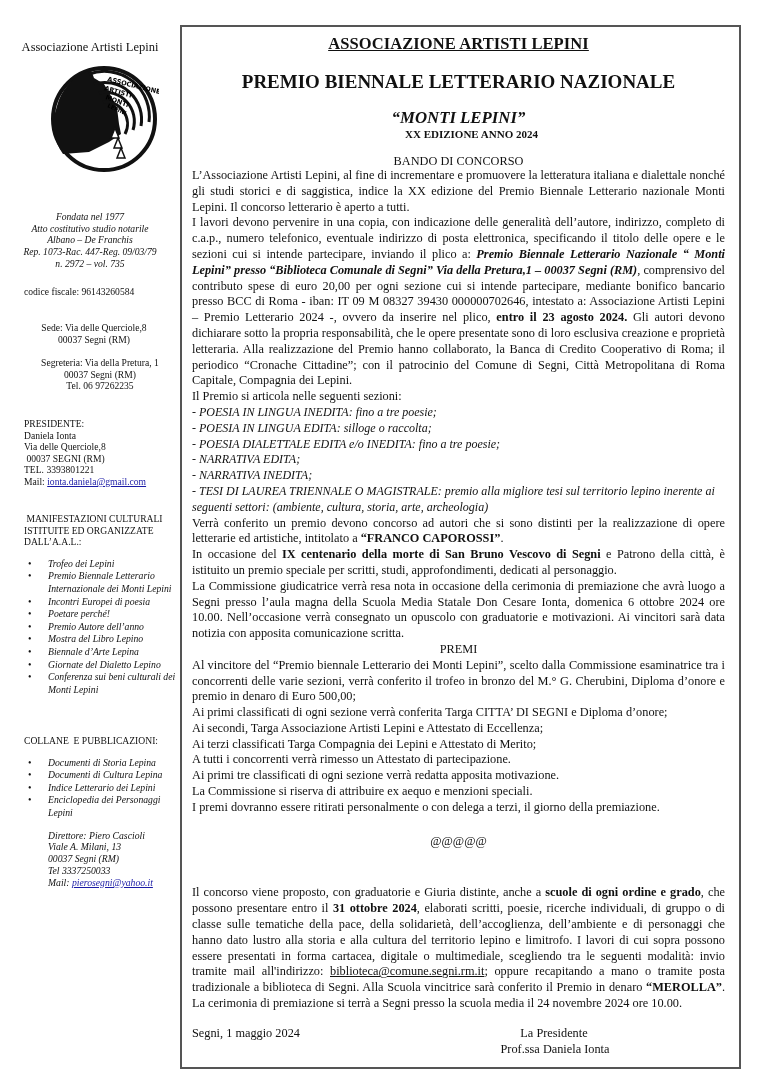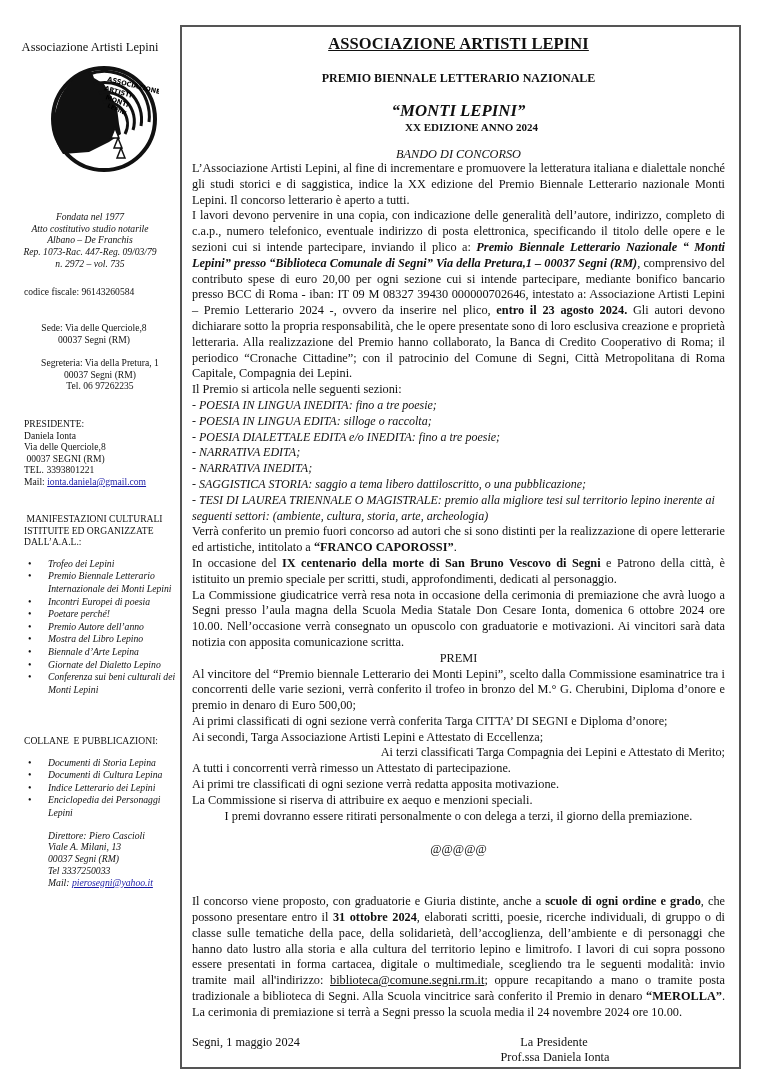--- a/index.html
+++ b/index.html
@@ -25,24 +25,24 @@
   ul.bul li { position: relative; padding-left: 24px; font-style: italic; line-height: 12.6px; font-size: 9.7px; }
   ul.bul li::before { content: "•"; position: absolute; left: 4px; top: 0; font-style: normal; font-size: 10px; }
   .director { margin: 10px 0 0 24px; font-style: italic; line-height: 11.8px; font-size: 9.7px; }
   a.mail { color: #1a1aa6; text-decoration: underline; }
   .main-box {
     position: absolute; left: 180px; top: 25px; width: 557px; height: 1040px;
     border: 2px solid #555; border-top-width: 2px;
   }
   .main-inner { position: absolute; left: 10px; top: 0; width: 533px; }
   .title1 { text-align: center; font-weight: bold; text-decoration: underline; font-size: 16.5px; margin-top: 7px; letter-spacing: 0.1px; }
-  .title2 { text-align: center; font-weight: bold; font-size: 12px; margin-top: 17px; }
+  .title2 { text-align: center; font-weight: bold; font-size: 19px; margin-top: 17px; }
   .title3 { text-align: center; font-weight: bold; font-style: italic; font-size: 16.8px; margin-top: 16px; line-height: 18px; }
   .title4 { text-align: center; font-weight: bold; font-size: 11px; margin-top: 1px; padding-left: 26px; }
-  .bando { text-align: center; font-size: 12.3px; margin-top: 15px; line-height: 13px; font-style: italic; }
+  .bando { text-align: center; font-size: 12.3px; margin-top: 15px; line-height: 13px; }
   .body { font-size: 12.3px; line-height: 15.8px; text-align: justify; }
   .body p { margin: 0; }
   .center { text-align: center; }
   .sections { font-style: italic; font-size: 12px; line-height: 15.8px; }
   .ats { text-align: center; margin: 18px 0 36px 0; font-size: 12.3px; }
   .sign-row { position: relative; height: 40px; font-size: 12.3px; line-height: 15.8px; margin-top: 14px; }
   .sign-date { position: absolute; left: 0; top: 0; }
   .sign-role { position: absolute; left: 302px; top: 0; width: 120px; text-align: center; }
   .sign-name { position: absolute; left: 283px; top: 15.8px; width: 160px; text-align: center; }
   u.lnk { }
@@ -144,35 +144,34 @@
     <div class="body">
       <p>L’Associazione Artisti Lepini, al fine di incrementare e promuovere la letteratura italiana e dialettale nonché gli studi storici e di saggistica, indice la XX edizione del Premio Biennale Letterario nazionale Monti Lepini. Il concorso letterario è aperto a tutti.</p>
       <p><span>I lavori devono pervenire in una copia, con indicazione delle generalità dell’autore, indirizzo, completo di c.a.p.,  numero telefonico, eventuale indirizzo di posta elettronica, specificando il titolo delle opere e le sezioni cui si intende partecipare, inviando il plico a: </span><b><i>Premio Biennale Letterario Nazionale “ Monti Lepini” presso “Biblioteca Comunale di Segni” Via della Pretura,1 – 00037 Segni (RM)</i></b><span>, comprensivo del contributo spese di euro 20,00 per ogni sezione cui si intende partecipare,  mediante bonifico bancario presso BCC di Roma - iban: IT 09 M 08327 39430 000000702646,  intestato a: Associazione Artisti Lepini – Premio Letterario 2024 -, ovvero da inserire nel plico, </span><b>entro il 23 agosto 2024.</b><span> Gli autori devono dichiarare sotto la propria responsabilità, che le opere presentate sono di loro esclusiva creazione e proprietà letteraria. Alla realizzazione del Premio hanno collaborato, la Banca di Credito Cooperativo di Roma; il periodico “Cronache Cittadine”; con il patrocinio del Comune di Segni,  Città Metropolitana di Roma Capitale, Compagnia dei Lepini.</span></p>
       <p>Il Premio si articola nelle seguenti sezioni:</p>
       <div class="sections">
         <div>- POESIA IN LINGUA INEDITA: fino a tre poesie;</div>
         <div>- POESIA IN LINGUA EDITA: silloge o raccolta;</div>
         <div>- POESIA DIALETTALE EDITA e/o INEDITA: fino a tre poesie;</div>
         <div>- NARRATIVA EDITA;</div>
         <div>- NARRATIVA INEDITA;</div>
-        <div>- SAGGISTICA STORIA: saggio a tema libero dattiloscritto, o una pubblicazione;</div>
         <div style="text-align:left">- TESI DI LAUREA TRIENNALE O MAGISTRALE: premio alla migliore tesi sul territorio lepino inerente ai seguenti settori: (ambiente, cultura, storia, arte, archeologia)</div>
       </div>
-      <p><span>Verrà conferito un premio fuori concorso ad autori che si sono distinti per la realizzazione di opere letterarie ed artistiche, intitolato a </span><b>“FRANCO CAPOROSSI”</b><span>.</span></p>
+      <p><span>Verrà conferito un premio devono concorso ad autori che si sono distinti per la realizzazione di opere letterarie ed artistiche, intitolato a </span><b>“FRANCO CAPOROSSI”</b><span>.</span></p>
       <p><span>In occasione del </span><b>IX centenario della morte di San Bruno Vescovo di Segni</b><span> e Patrono della città, è istituito un premio speciale per scritti, studi, approfondimenti, dedicati al personaggio.</span></p>
       <p>La Commissione giudicatrice verrà resa nota in occasione della cerimonia di premiazione che avrà luogo a Segni presso l’aula magna della Scuola Media Statale Don Cesare Ionta, domenica 6 ottobre 2024 ore 10.00. Nell’occasione verrà consegnato un opuscolo con graduatorie e motivazioni. Ai vincitori sarà data notizia con apposita comunicazione scritta.</p>
       <p class="center">PREMI</p>
       <p>Al vincitore del “Premio biennale Letterario dei Monti Lepini”, scelto dalla Commissione esaminatrice tra i concorrenti delle varie sezioni, verrà conferito il trofeo in bronzo del M.° G. Cherubini, Diploma d’onore e premio in denaro di Euro 500,00;</p>
       <p style="text-align:left">Ai primi classificati di ogni sezione verrà conferita Targa CITTA’ DI SEGNI e Diploma d’onore;</p>
       <p style="text-align:left">Ai secondi, Targa Associazione Artisti Lepini e Attestato di Eccellenza;</p>
-      <p style="text-align:right">Ai terzi classificati Targa Compagnia dei Lepini e Attestato di Merito;</p>
+      <p style="text-align:left">Ai terzi classificati Targa Compagnia dei Lepini e Attestato di Merito;</p>
       <p style="text-align:left">A tutti i concorrenti verrà rimesso un Attestato di partecipazione.</p>
       <p style="text-align:left">Ai primi tre classificati di ogni sezione verrà redatta apposita motivazione.</p>
       <p style="text-align:left">La Commissione si riserva di attribuire ex aequo e menzioni speciali.</p>
-      <p style="text-align:center">I premi dovranno essere ritirati personalmente o con delega a terzi, il giorno della premiazione.</p>
+      <p style="text-align:left">I premi dovranno essere ritirati personalmente o con delega a terzi, il giorno della premiazione.</p>
       <div class="ats">@@@@@</div>
       <p><span>Il concorso viene proposto, con graduatorie e Giuria distinte, anche a </span><b>scuole di ogni ordine e grado</b><span>, che possono presentare entro il </span><b>31 ottobre 2024</b><span>, elaborati scritti, poesie, ricerche individuali, di gruppo o di classe sulle tematiche della pace, della solidarietà, dell’accoglienza, dell’ambiente e di personaggi che hanno dato lustro alla storia e alla cultura del territorio lepino e limitrofo. I lavori di cui sopra possono essere presentati in forma cartacea, digitale o multimediale, scegliendo tra le seguenti modalità: invio tramite mail all'indirizzo: </span><u class="lnk">biblioteca@comune.segni.rm.it</u><span>; oppure recapitando a mano o tramite posta tradizionale a biblioteca di Segni. Alla Scuola vincitrice sarà conferito il Premio in denaro </span><b>“MEROLLA”</b><span>. La cerimonia di premiazione si terrà a Segni presso la scuola media il 24 novembre 2024 ore 10.00.</span></p>
     </div>
 
     <div class="sign-row">
       <div class="sign-date">Segni, 1 maggio 2024</div>
       <div class="sign-role">La Presidente</div>
       <div class="sign-name">Prof.ssa Daniela Ionta</div>
     </div>
   </div>

